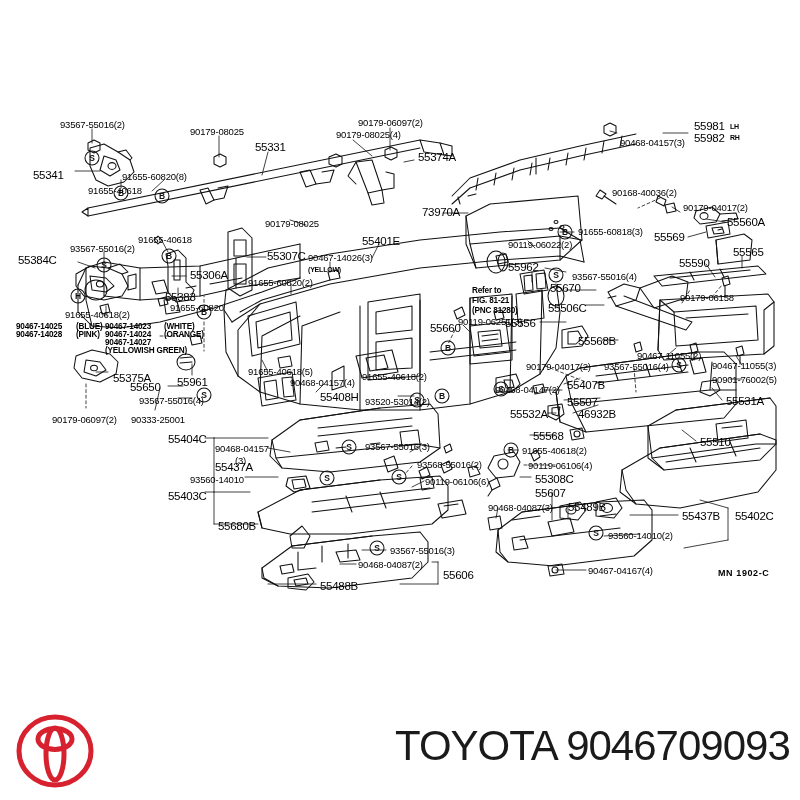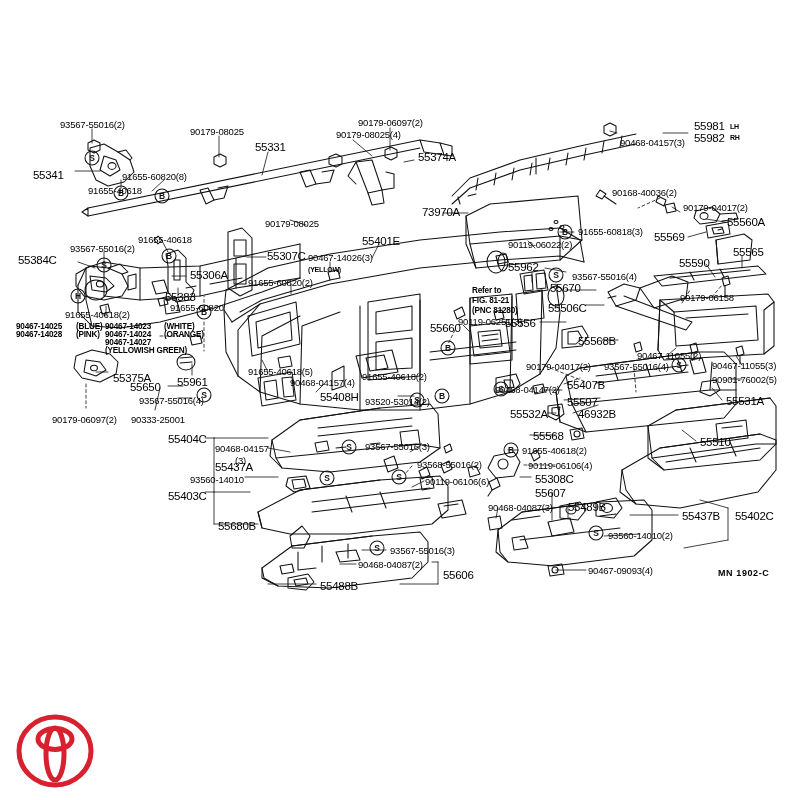--- a/index.html
+++ b/index.html
@@ -602,35 +602,36 @@
       <div class="lbl big" style="left: 700px; top: 437px;">55510</div>
       <div class="lbl" style="left: 522px; top: 446px;">91655-40618(2)</div>
       <div class="lbl" style="left: 528px; top: 461px;">90119-06106(4)</div>
       <div class="lbl big" style="left: 535px; top: 474px;">55308C</div>
       <div class="lbl big" style="left: 535px; top: 488px;">55607</div>
       <div class="lbl" style="left: 488px; top: 503px;">90468-04087(3)</div>
       <div class="lbl big" style="left: 568px; top: 502px;">55489B</div>
       <div class="lbl big" style="left: 682px; top: 511px;">55437B</div>
       <div class="lbl big" style="left: 735px; top: 511px;">55402C</div>
       <div class="lbl" style="left: 608px; top: 531px;">93560-14010(2)</div>
-      <div class="lbl" style="left: 588px; top: 566px;">90467-09093(4)</div>
+      <div class="lbl" style="left: 588px; top: 566px;">90467-04167(4)</div>
     </div>
 
   <div class="lbl sm bold" style="left:472px;top:286px;">
     <div>Refer to</div>
     <div>FIG. 81-21</div>
     <div class="tiny">(PNC 81280)</div>
   </div>
 
   <div class="lbl mn" style="left:718px;top:568px;">MN 1902-C</div>
 </div>
 
 <div id="footer-area">
   <div class="brand-row">
     <svg class="toyota-mark" width="80" height="74" viewBox="0 0 80 74">
       <g fill="none" stroke="#d7212f" stroke-width="5">
         <ellipse cx="40" cy="37" rx="36" ry="34"></ellipse>
         <ellipse cx="40" cy="25" rx="17" ry="10.5"></ellipse>
         <ellipse cx="40" cy="40" rx="9" ry="26"></ellipse>
       </g>
     </svg>
+    <div class="brand-text">TOYOTA 9046709093</div>
   </div>
 </div>
 
 </body></html>

